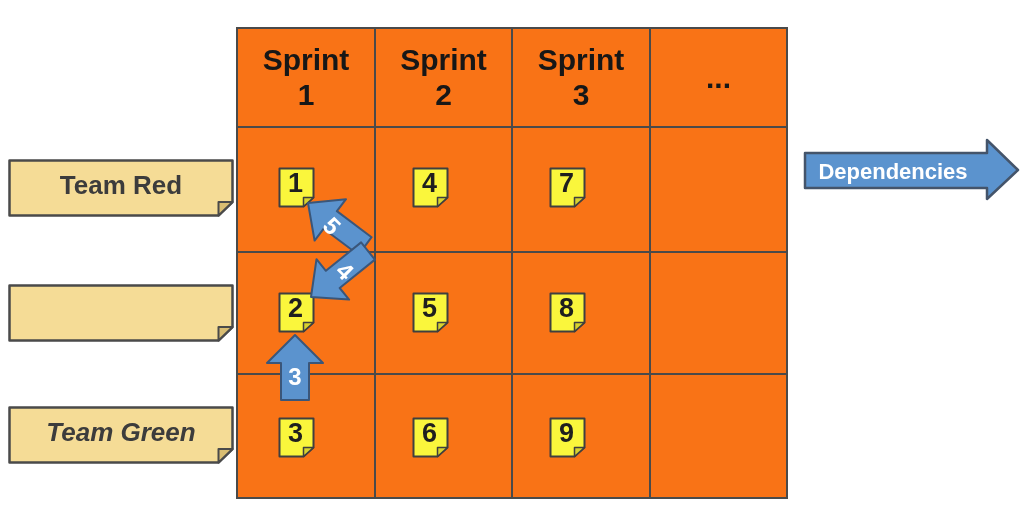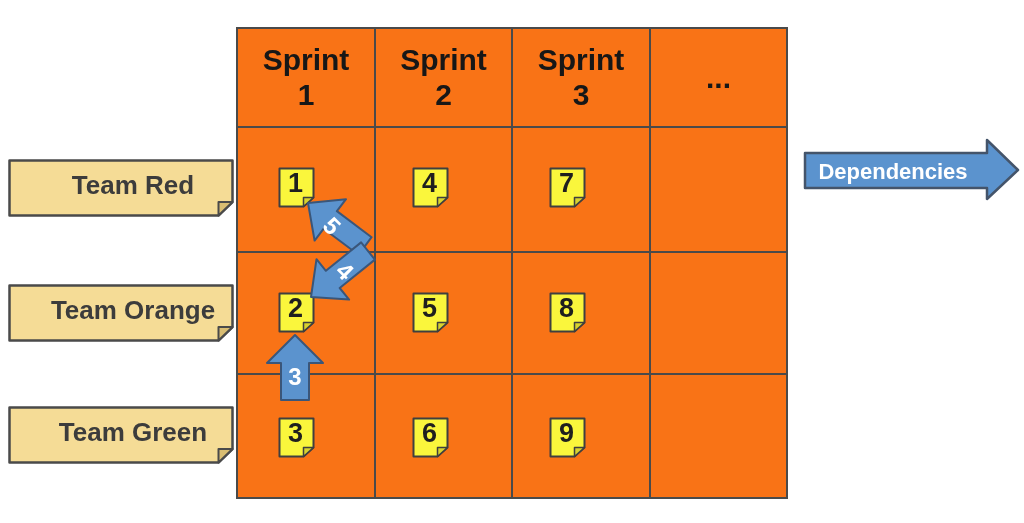--- a/index.html
+++ b/index.html
@@ -29,21 +29,21 @@
   .hcell{
     display:flex;flex-direction:column;align-items:center;justify-content:center;
     font-weight:bold;font-size:30px;line-height:1.12;color:#171717;
   }
   .hcell .l2{margin-top:1px;}
 
   
   .team-note{position:absolute;width:226px;height:58px;z-index:2;}
   .team-note svg{position:absolute;left:0;top:0;}
   .team-note .lbl{
-    position:absolute;left:12px;top:0;width:100%;height:52px;
+    position:absolute;left:0;top:0;width:100%;height:52px;
     display:flex;align-items:center;justify-content:center;
     font-weight:bold;font-size:26px;color:#3c3c3c;
   }
   .note-fill{fill:var(--note-tan);stroke:var(--outline-dark);stroke-width:2.5;stroke-linejoin:round;}
   .note-fold{fill:#d9bd72;stroke:var(--outline-dark);stroke-width:2;stroke-linejoin:round;}
 
   
   .sticky{position:absolute;width:37px;height:41px;z-index:2;}
   .sticky svg{position:absolute;left:0;top:0;}
   .sticky .num{
@@ -113,23 +113,22 @@
       <path class="note-fill" d="M1.5,1.5 H224.5 V43 L210.5,56.5 H1.5 Z"></path>
       <path class="note-fold" d="M224.5,43 L210.5,56.5 V43 Z"></path>
     </svg>
     <span class="lbl">Team Red</span>
   </div>
   <div class="team-note" style="left:8px;top:284px;">
     <svg width="226" height="58" viewBox="0 0 226 58">
       <path class="note-fill" d="M1.5,1.5 H224.5 V43 L210.5,56.5 H1.5 Z"></path>
       <path class="note-fold" d="M224.5,43 L210.5,56.5 V43 Z"></path>
     </svg>
-    <span class="lbl">Team Orange</span>
-  </div>
-  <div class="team-note" style="left:8px;top:406px;">
+  </div>
+  <div class="team-note" style="left:8px;top:406px;font-style:italic;">
     <svg width="226" height="58" viewBox="0 0 226 58">
       <path class="note-fill" d="M1.5,1.5 H224.5 V43 L210.5,56.5 H1.5 Z"></path>
       <path class="note-fold" d="M224.5,43 L210.5,56.5 V43 Z"></path>
     </svg>
     <span class="lbl">Team Green</span>
   </div>
 
   <div class="sticky" style="left:278px;top:167px;">
     <svg width="37" height="41" viewBox="0 0 37 41">
       <path class="sticky-fill" d="M1.5,1.5 H35.5 V30.5 L25.5,39.5 H1.5 Z"></path>

